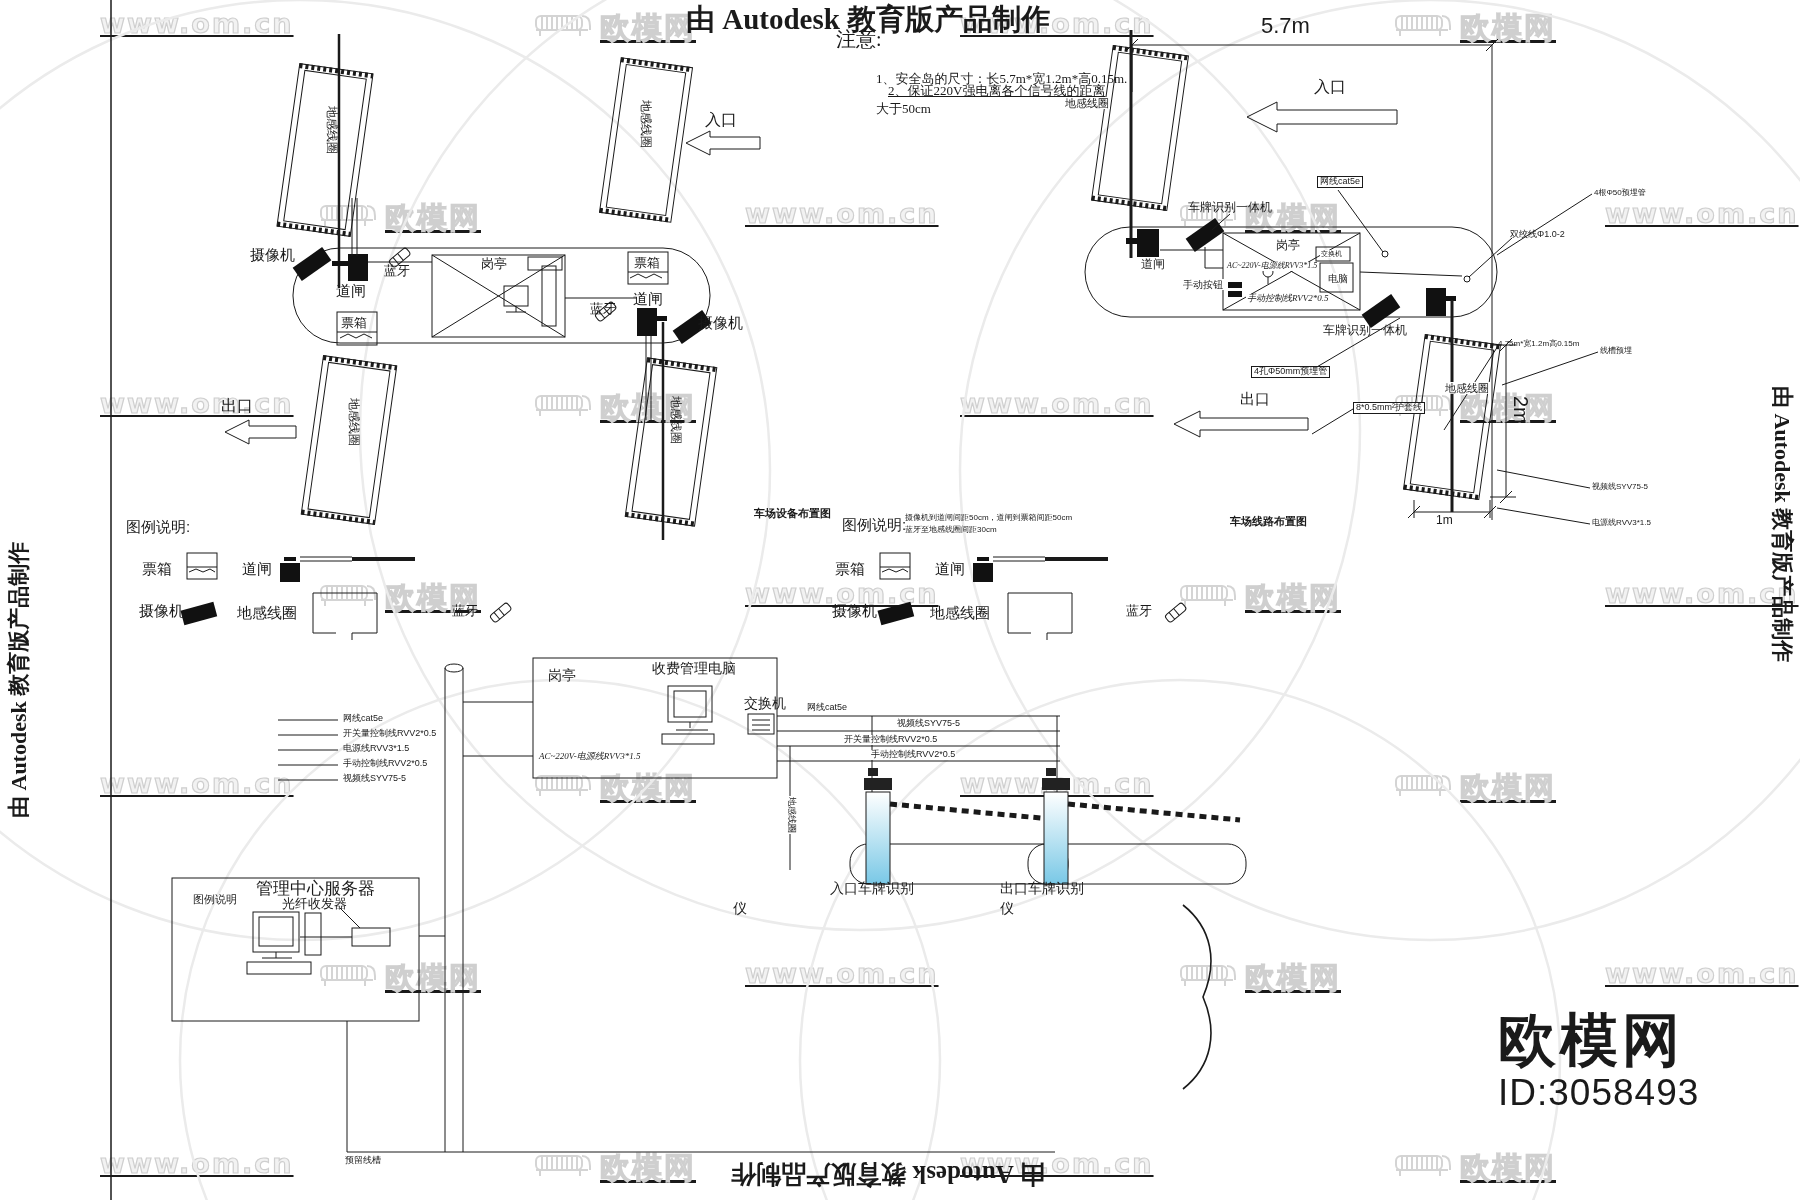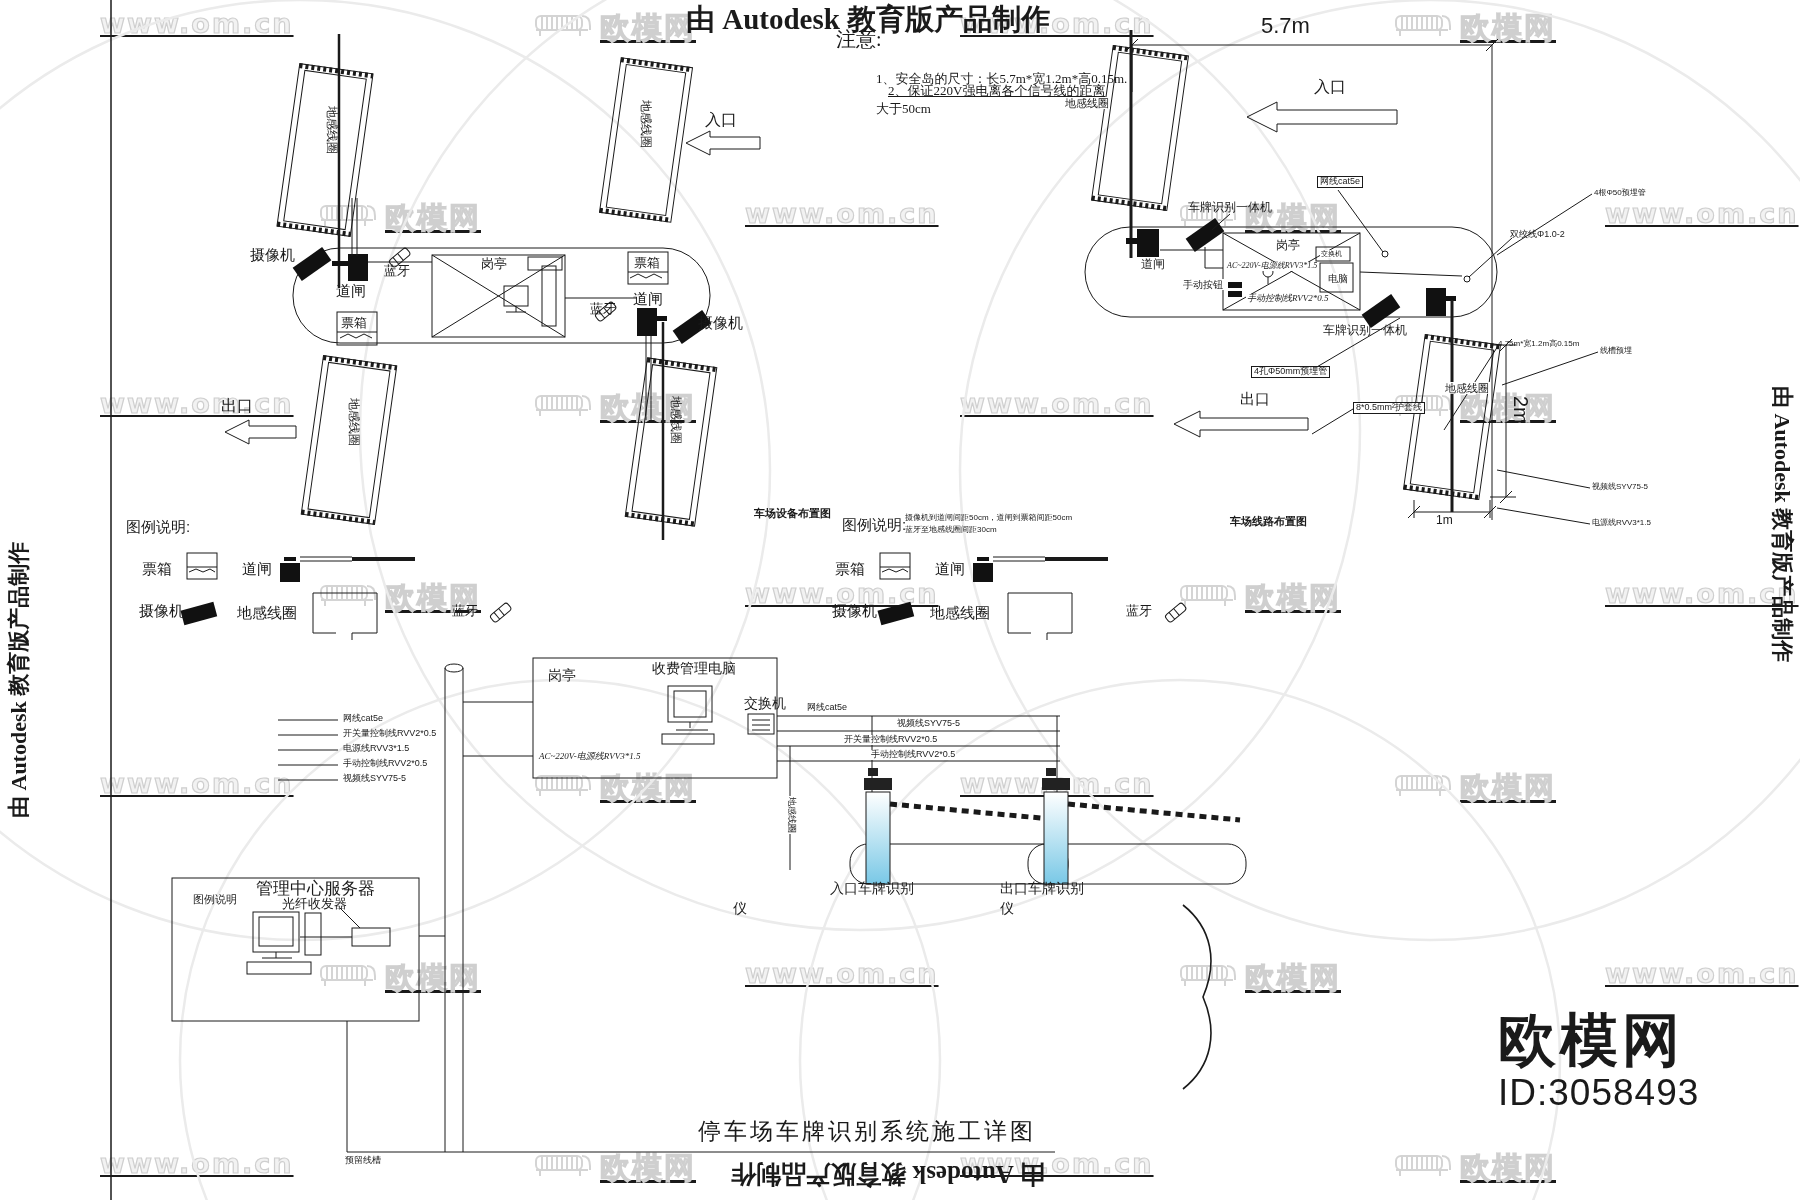--- a/index.html
+++ b/index.html
@@ -678,20 +678,19 @@
 
   <div id="top-title" class="title">由 Autodesk 教育版产品制作</div>
   <div id="note-head" class="title">注意:</div>
   <div id="note1" class="title note-line">1、安全岛的尺寸：长5.7m*宽1.2m*高0.15m.</div>
   <div id="note2" class="title note-line">2、保证220V强电离各个信号线的距离</div>
   <div id="note3" class="title note-line">大于50cm</div>
 
   <div id="left-vert" class="title">由 Autodesk 教育版产品制作</div>
   <div id="right-vert" class="title">由 Autodesk 教育版产品制作</div>
   <div id="bottom-inv" class="title">由 Autodesk 教育版产品制作</div>
-  <div id="drawing-title" class="title">停车场车牌识别系统施工详图</div>
 
   <div id="brand-box">
     <div id="brand-name">欧模网</div>
     <div id="brand-id">ID:3058493</div>
   </div>
 
 </div>
 
 </body></html>

